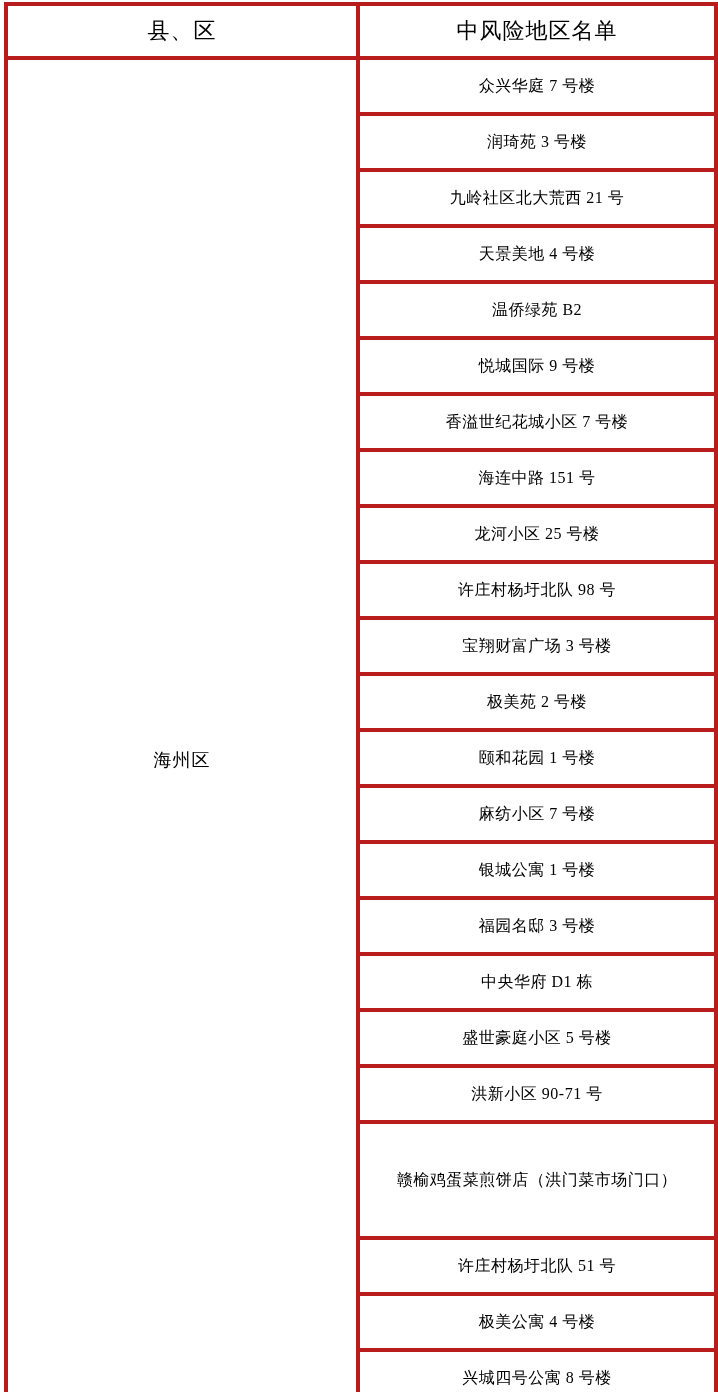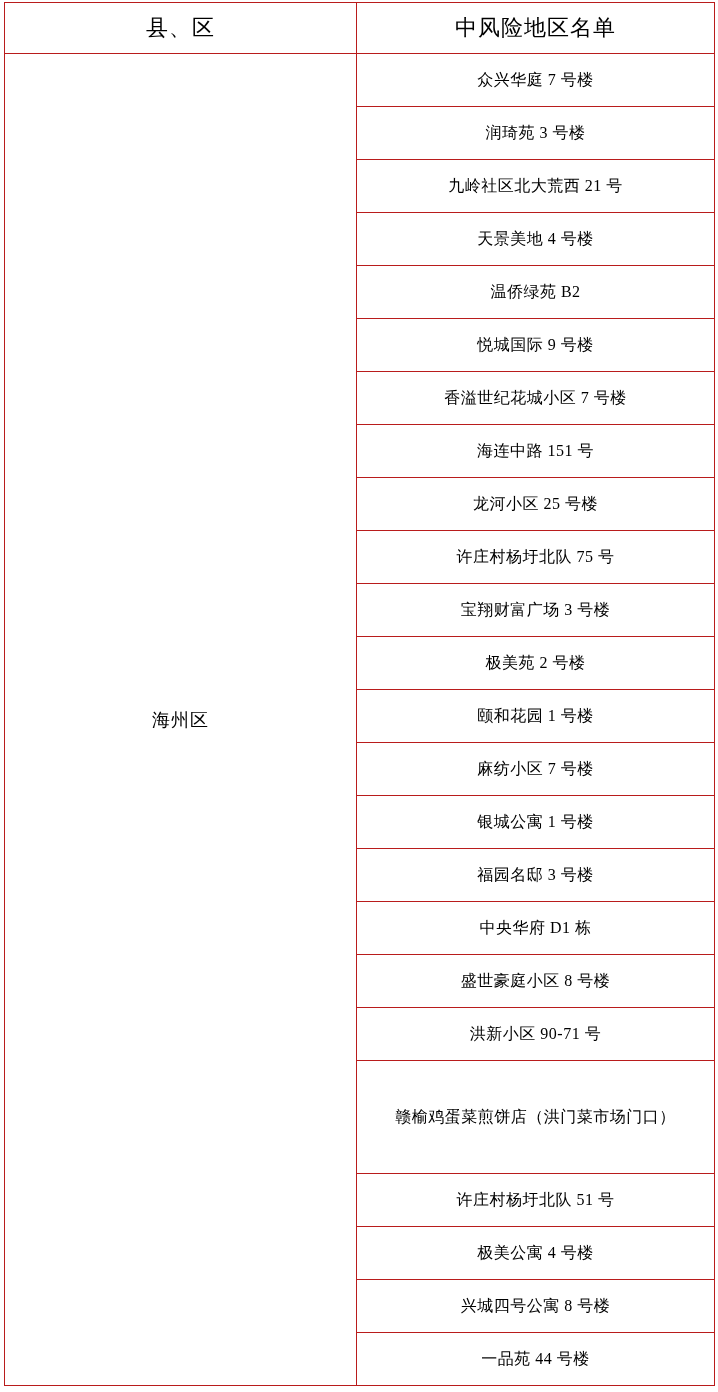--- a/index.html
+++ b/index.html
@@ -17,21 +17,21 @@
     width: 718px;
     box-sizing: border-box;
     padding: 2px 4px 2px 4px;
   }
   table.risk-table {
     border-collapse: collapse;
     width: 710px;
     table-layout: fixed;
   }
   table.risk-table td, table.risk-table th {
-    border: 1px solid #b91c1c;
+    border: 4px solid #b91c1c;
     text-align: center;
     vertical-align: middle;
     font-weight: normal;
     padding: 0;
   }
   col.col-district { width: 352px; }
   col.col-list { width: 358px; }
 
   .head-cell {
     height: 50px;
@@ -90,21 +90,21 @@
       <tr>
           <td class="item-cell">香溢世纪花城小区 7 号楼</td>
         </tr>
       <tr>
           <td class="item-cell">海连中路 151 号</td>
         </tr>
       <tr>
           <td class="item-cell">龙河小区 25 号楼</td>
         </tr>
       <tr>
-          <td class="item-cell">许庄村杨圩北队 75 号</td>
+          <td class="item-cell">许庄村杨圩北队 98 号</td>
         </tr>
       <tr>
           <td class="item-cell">宝翔财富广场 3 号楼</td>
         </tr>
       <tr>
           <td class="item-cell">极美苑 2 号楼</td>
         </tr>
       <tr>
           <td class="item-cell">颐和花园 1 号楼</td>
         </tr>
@@ -114,21 +114,21 @@
       <tr>
           <td class="item-cell">银城公寓 1 号楼</td>
         </tr>
       <tr>
           <td class="item-cell">福园名邸 3 号楼</td>
         </tr>
       <tr>
           <td class="item-cell">中央华府 D1 栋</td>
         </tr>
       <tr>
-          <td class="item-cell">盛世豪庭小区 8 号楼</td>
+          <td class="item-cell">盛世豪庭小区 5 号楼</td>
         </tr>
       <tr>
           <td class="item-cell">洪新小区 90-71 号</td>
         </tr>
       <tr>
           <td class="item-cell two-line">赣榆鸡蛋菜煎饼店（洪门菜市场门口）</td>
         </tr>
       <tr>
           <td class="item-cell">许庄村杨圩北队 51 号</td>
         </tr>

